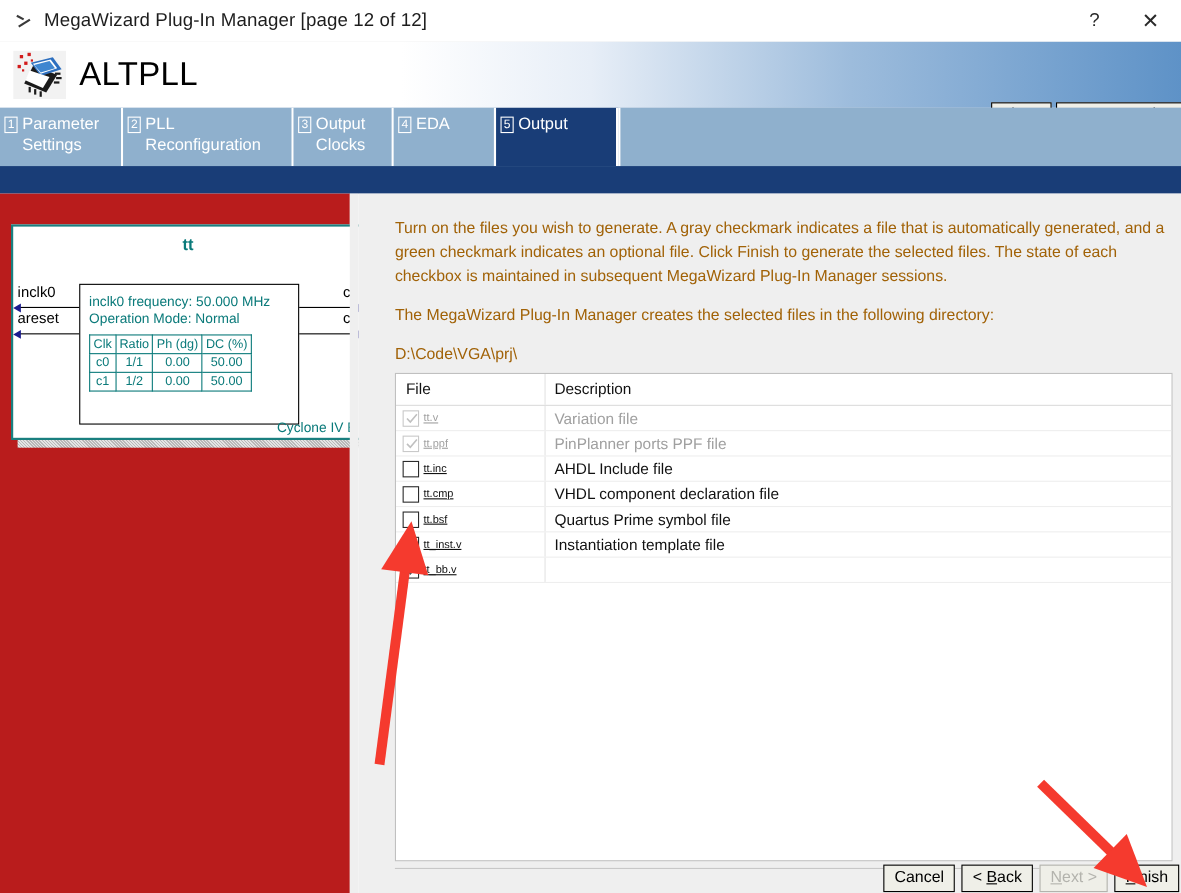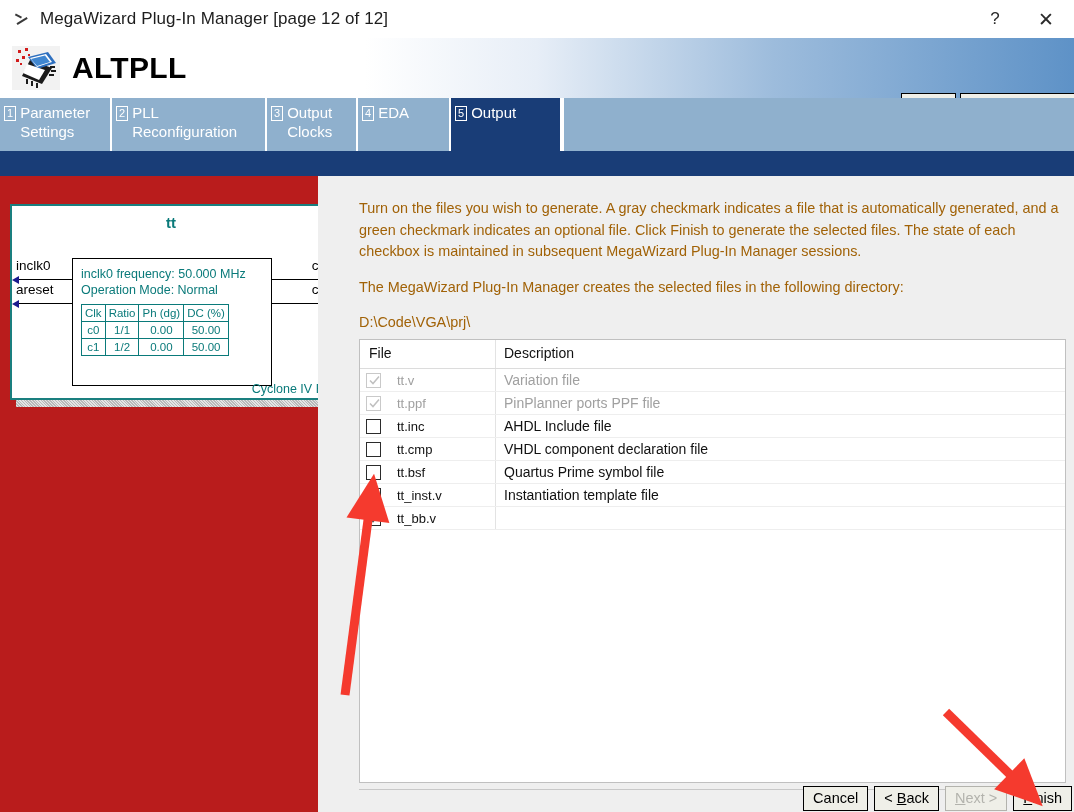--- a/index.html
+++ b/index.html
@@ -35,21 +35,21 @@
 
   
   .banner{
     position:absolute;left:0;top:38px;width:1074px;height:60px;
     background:linear-gradient(to right,#ffffff 0%,#ffffff 34%,#e7eef7 50%,#9dbcdc 72%,#5e92c7 100%);
     display:flex;align-items:center;
   }
   .brand{display:flex;align-items:center;margin-left:12px;}
   .chip-icon{width:48px;height:44px;position:relative;}
   .brand-name{
-    font-size:30px;font-weight:bold;color:#000;margin-left:12px;letter-spacing:.3px;
+    font-size:30px;font-weight:normal;color:#000;margin-left:12px;letter-spacing:.3px;
   }
   .banner-btns{position:absolute;right:-2px;top:55px;display:flex;gap:4px;}
   .hdr-btn{
     background:#efefe8;border:1px solid #000;
     font-size:14.5px;color:#000;padding:2px 8px 3px 8px;line-height:17px;
     font-family:"Liberation Sans",sans-serif;
   }
   .hdr-btn u{text-decoration:underline;}
 
   
@@ -134,21 +134,21 @@
   }
   .ft-head{display:flex;height:28px;border-bottom:1px solid #dcdcdc;}
   .ft-head .c1{width:136px;box-sizing:border-box;padding:5px 0 0 9px;font-size:14px;color:#111;
     border-right:1px solid #e3e3e3;}
   .ft-head .c2{flex:1;box-sizing:border-box;padding:5px 0 0 8px;font-size:14px;color:#111;}
   .ft-row{display:flex;height:22px;border-bottom:1px solid #eeeeee;align-items:center;}
   .ft-row .c1{width:136px;box-sizing:border-box;display:flex;align-items:center;
     padding-left:6px;border-right:1px solid #e3e3e3;height:22px;}
   .ft-row .c2{flex:1;box-sizing:border-box;padding-left:8px;font-size:14px;color:#111;}
   .ft-row.dim .c2{color:#a0a0a0;}
-  .ft-row .fname{font-size:13px;color:#111;margin-left:16px;}
+  .ft-row .fname{font-size:10px;color:#111;margin-left:4px;text-decoration:underline;}
   .ft-row.dim .fname{color:#a0a0a0;}
   .cb{
     width:15px;height:15px;border:1.4px solid #2b2b2b;box-sizing:border-box;
     background:#fff;position:relative;flex:none;
   }
   .cb.dimbox{border-color:#c9c9c9;}
   .cb .tick{
     position:absolute;left:2px;top:1px;width:11px;height:11px;
   }
 

